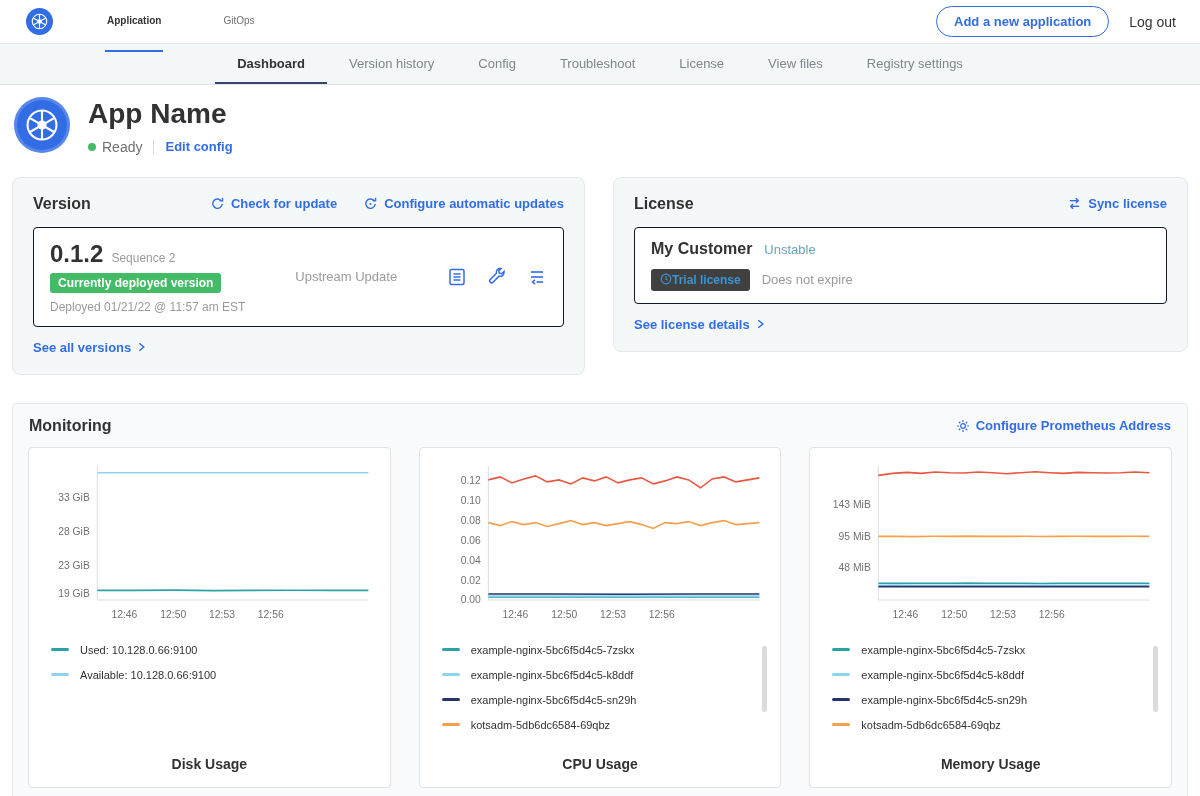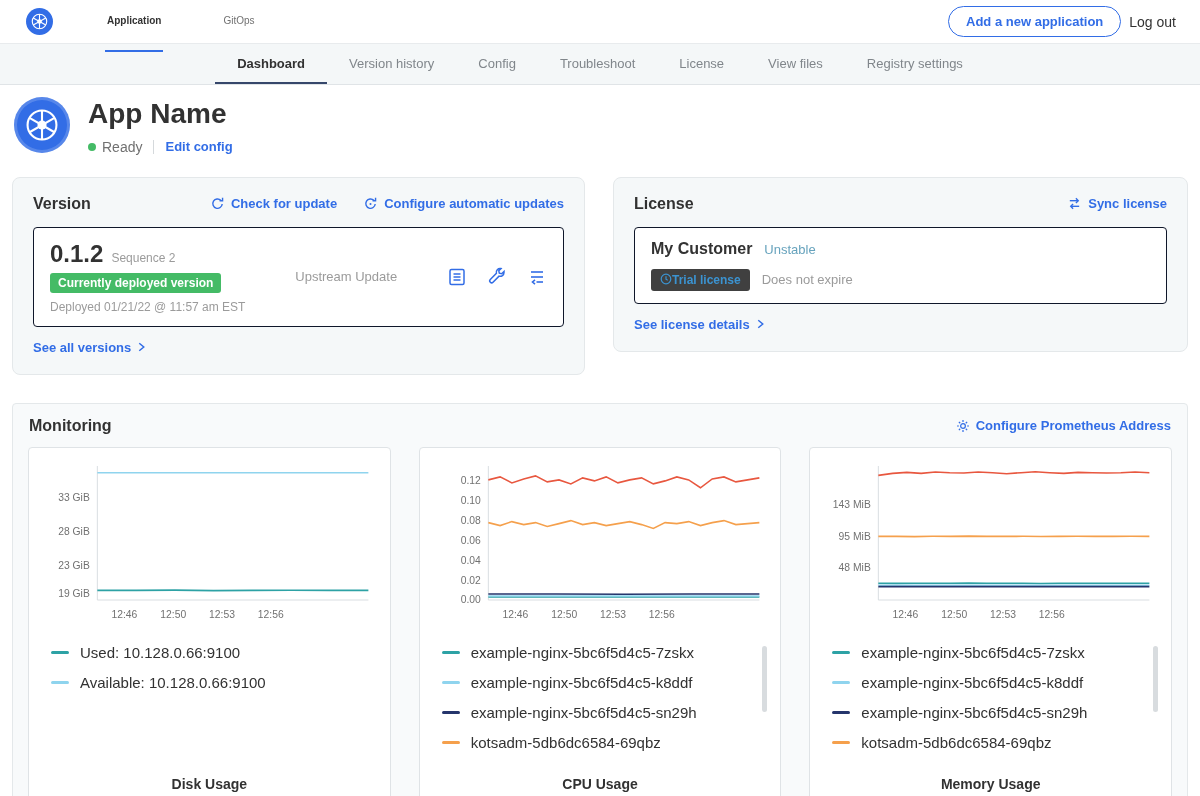--- a/index.html
+++ b/index.html
@@ -9,21 +9,21 @@
     width:1200px; min-height:796px;
   }
   
   .topnav { display:flex; align-items:center; height:44px; padding:0 24px 0 26px;
             border-bottom:1px solid #e8ebed; background:#fff; }
   .k8s-logo { width:27px; height:27px; border-radius:50%; background:#326de6;
               display:flex; align-items:center; justify-content:center; margin-right:32px; flex:none; cursor:pointer; }
   .topnav-tab { height:60px; display:flex; align-items:center; padding:0 2px; margin-right:38px;
                 font-size:10px; color:#717171; border-bottom:2px solid transparent; cursor:pointer;margin-left:20px; }
   .topnav-tab.active { color:#323232; font-weight:700; border-bottom-color:#326de6; }
-  .topnav-right { margin-left:auto; display:flex; align-items:center; gap:8px; }
+  .topnav-right { margin-left:auto; display:flex; align-items:center; gap:20px; }
   .pill-btn { border:1px solid #326de6; color:#326de6; background:#fff; border-radius:17px;
               font-size:13px; font-weight:700; padding:7px 17px; cursor:pointer;
               font-family:"Liberation Sans",sans-serif; }
   .logout { font-size:14px; color:#323232; cursor:pointer; }
   
   .subnav { display:flex; justify-content:center; background:#f4f7f8; border-bottom:1px solid #e0e4e7; height:41px; }
   .subnav-tab { display:flex; align-items:center; padding:0 22px; font-size:13px; color:#80868b;
                 border-bottom:2px solid transparent; cursor:pointer; }
   .subnav-tab.active { color:#323232; font-weight:700; border-bottom-color:#36476b; }
   
@@ -70,21 +70,21 @@
                 border-radius:4px; padding:13px 15px 15px; }
   .mon-head { display:flex; align-items:center; justify-content:space-between; margin-bottom:12px; padding:0 1px; }
   .charts-row { display:flex; gap:28px; }
   .chart-panel { flex:1; background:#fff; border:1px solid #dfe3e6; border-radius:4px;
                  padding:10px 10px 15px; display:flex; flex-direction:column; }
   svg.chart { width:100%; height:172px; display:block; }
   .tick { font-size:11px; fill:#717171; font-family:"Liberation Sans",sans-serif; }
   .legend { margin:14px 0 4px 12px; position:relative; padding-right:16px; }
   .legend-item { display:flex; align-items:center; gap:11px; margin-bottom:13px; }
   .swatch { width:18px; height:3px; border-radius:2px; flex:none; }
-  .legend-label { font-size:15px; color:#323232; }
+  .legend-label { font-size:11px; color:#323232; }
   .legend-scrollbar { position:absolute; right:3px; top:2px; width:5px; height:66px;
                       background:#d8dcdf; border-radius:3px; cursor:pointer; }
   .chart-title { margin-top:auto; text-align:center; font-weight:700; font-size:14px; padding-top:8px; }
   .icon { display:inline-flex; flex:none; }
 </style>
 </head>
 <body>
 
 <header class="topnav">
   <div class="k8s-logo">

